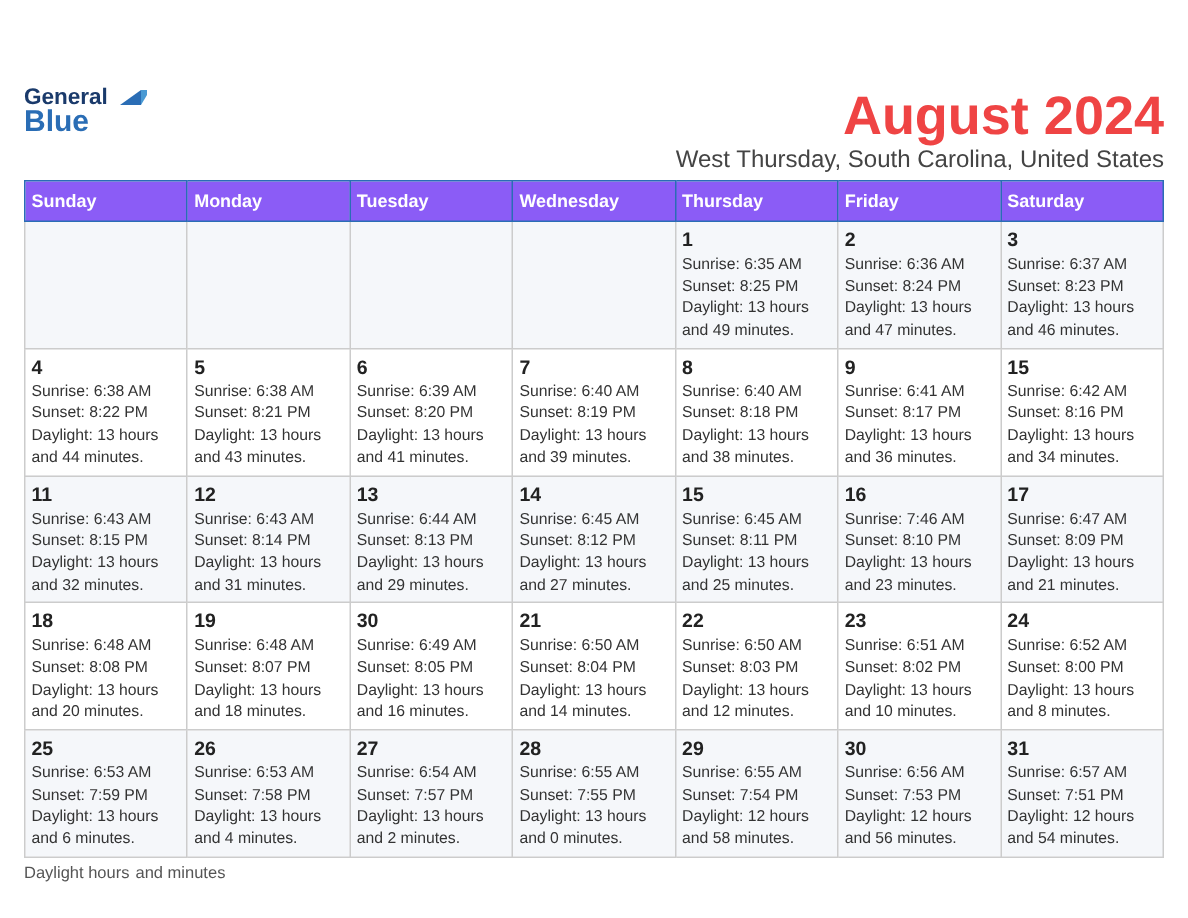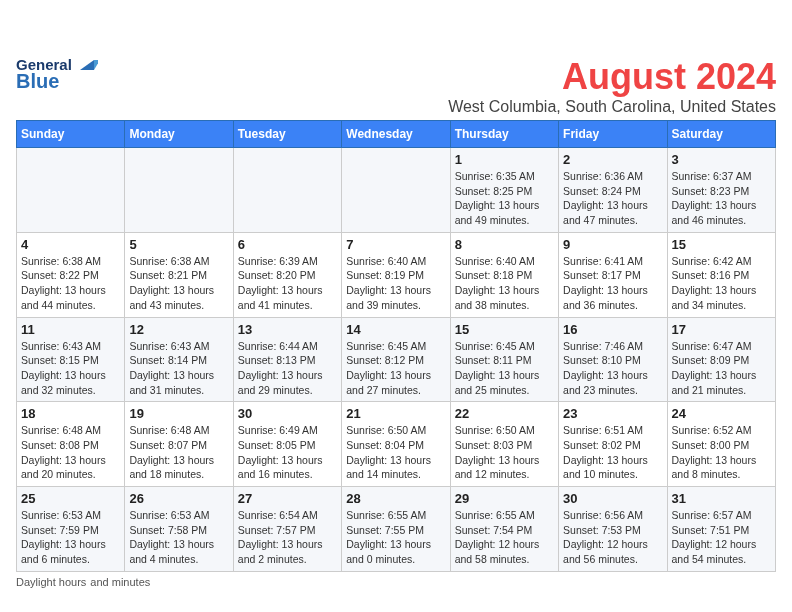--- a/index.html
+++ b/index.html
@@ -37,21 +37,21 @@
     .subtitle {
       font-size: 16px;
       color: #444;
     }
     table {
       width: 100%;
       border-collapse: collapse;
       font-size: 11px;
     }
     thead tr th {
-      background: #3b82f6;
+      background: #8b5cf6;
       color: #fff;
       font-weight: bold;
       padding: 6px 4px;
       text-align: left;
       border: 1px solid #2a6db5;
       font-size: 12px;
     }
     tbody tr td {
       border: 1px solid #ccc;
       vertical-align: top;
@@ -102,21 +102,21 @@
       <span style="font-size:15px;font-weight:bold;color:#1a3a6b;">General</span>
       <svg width="22" height="18" style="margin-left:2px;">
         <polygon points="4,14 18,14 18,4" fill="#2a6db5"></polygon>
         <polygon points="18,4 18,14 24,4" fill="#4a9ad4"></polygon>
       </svg>
     </div>
     <span style="font-size:20px;font-weight:bold;color:#2a6db5;margin-top:-4px;">Blue</span>
   </div>
   <div class="title-area">
     <div class="main-title">August 2024</div>
-    <div class="subtitle">West Columbia, South Carolina, United States</div>
+    <div class="subtitle">West Thursday, South Carolina, United States</div>
   </div>
 </div>
 
 <table>
   <thead>
     <tr id="header-row">
         <th>Sunday</th>
         <th>Monday</th>
         <th>Tuesday</th>
         <th>Wednesday</th>

